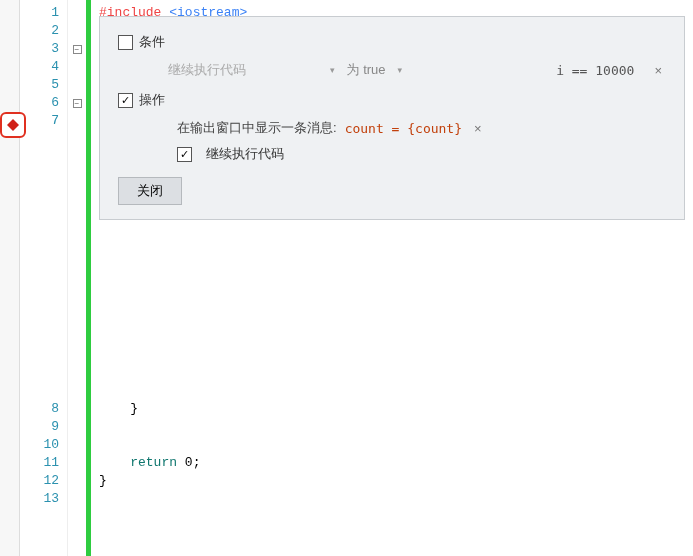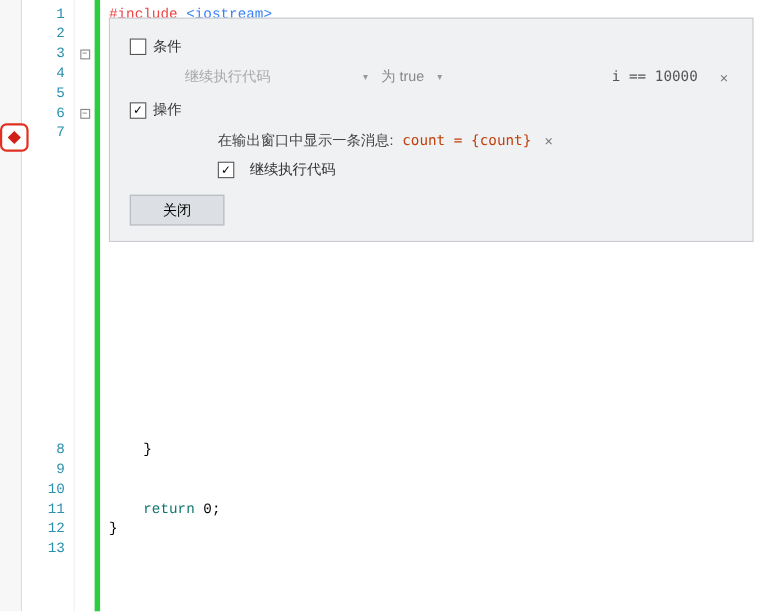--- a/index.html
+++ b/index.html
@@ -138,27 +138,27 @@
   }
   .cond-right {
     margin-left: auto;
     color: #666;
     display: flex;
     align-items: center;
     gap: 16px;
   }
   .cond-value { color: #555; font-family: Consolas, monospace; }
   .close-x { color: #777; cursor: pointer; padding: 0 4px; }
-  .action-group { margin-left: 80px; margin-bottom: 8px; }
+  .action-group { margin-left: 59px; margin-bottom: 8px; }
   .action-line { display: flex; align-items: center; gap: 8px; margin-bottom: 8px; }
   .action-label { color: #444; }
   .action-msg { color: #c2410c; font-family: Consolas, monospace; }
   .btn-close {
     margin-top: 6px;
-    padding: 4px 29px;
+    padding: 4px 18px;
     background: #dcdfe3;
     border: 1px solid #b5b9bd;
     font-family: inherit;
     font-size: 13px;
     cursor: pointer;
   }
   .popup-spacer { height: 270px; }
 </style>
 </head>
 <body>

